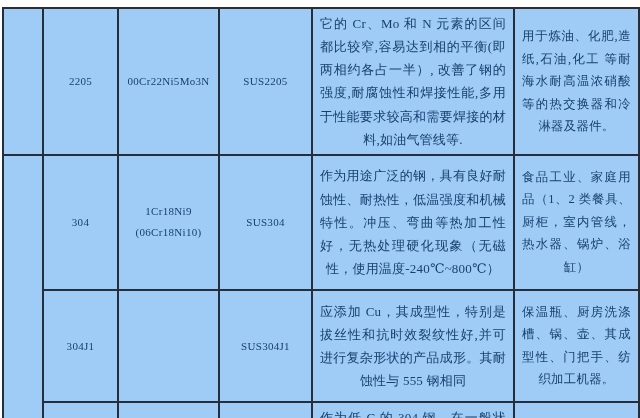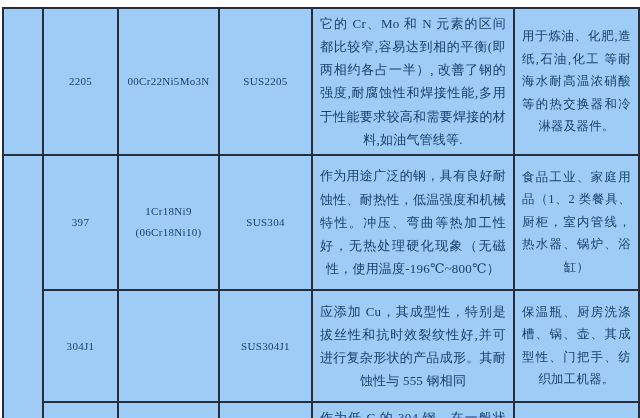--- a/index.html
+++ b/index.html
@@ -61,25 +61,25 @@
     <tr class="r1">
       <td class="cat"></td>
       <td class="code">2205</td>
       <td class="code">00Cr22Ni5Mo3N</td>
       <td class="code">SUS2205</td>
       <td class="desc">它的 Cr、Mo 和 N 元素的区间都比较窄,容易达到相的平衡(即两相约各占一半）, 改善了钢的强度,耐腐蚀性和焊接性能,多用于性能要求较高和需要焊接的材料,如油气管线等.</td>
       <td class="app">用于炼油、化肥,造纸,石油,化工 等耐海水耐高温浓硝酸等的热交换器和冷淋器及器件。</td>
     </tr>
     <tr class="r2">
       <td class="cat" rowspan="4"></td>
-      <td class="code">397</td>
+      <td class="code">304</td>
       <td class="code multi">1Cr18Ni9
 (06Cr18Ni10)</td>
       <td class="code">SUS304</td>
-      <td class="desc">作为用途广泛的钢，具有良好耐蚀性、耐热性，低温强度和机械特性。冲压、弯曲等热加工性好，无热处理硬化现象（无磁性，使用温度-196℃~800℃）</td>
+      <td class="desc">作为用途广泛的钢，具有良好耐蚀性、耐热性，低温强度和机械特性。冲压、弯曲等热加工性好，无热处理硬化现象（无磁性，使用温度-240℃~800℃）</td>
       <td class="app">食品工业、家庭用品（1、2 类餐具、厨柜，室内管线，热水器、锅炉、浴缸）</td>
     </tr>
     <tr class="r3">
       <td class="code">304J1</td>
       <td class="code"></td>
       <td class="code">SUS304J1</td>
       <td class="desc">应添加 Cu，其成型性，特别是拔丝性和抗时效裂纹性好,并可进行复杂形状的产品成形。其耐蚀性与 555 钢相同</td>
       <td class="app">保温瓶、厨房洗涤槽、锅、壶、其成型性、门把手、纺织加工机器。</td>
     </tr>
     <tr class="r4">

